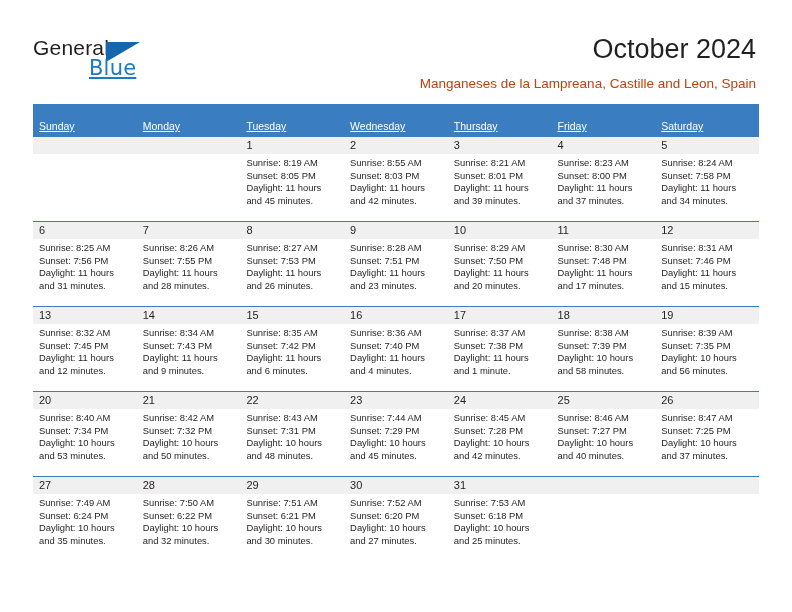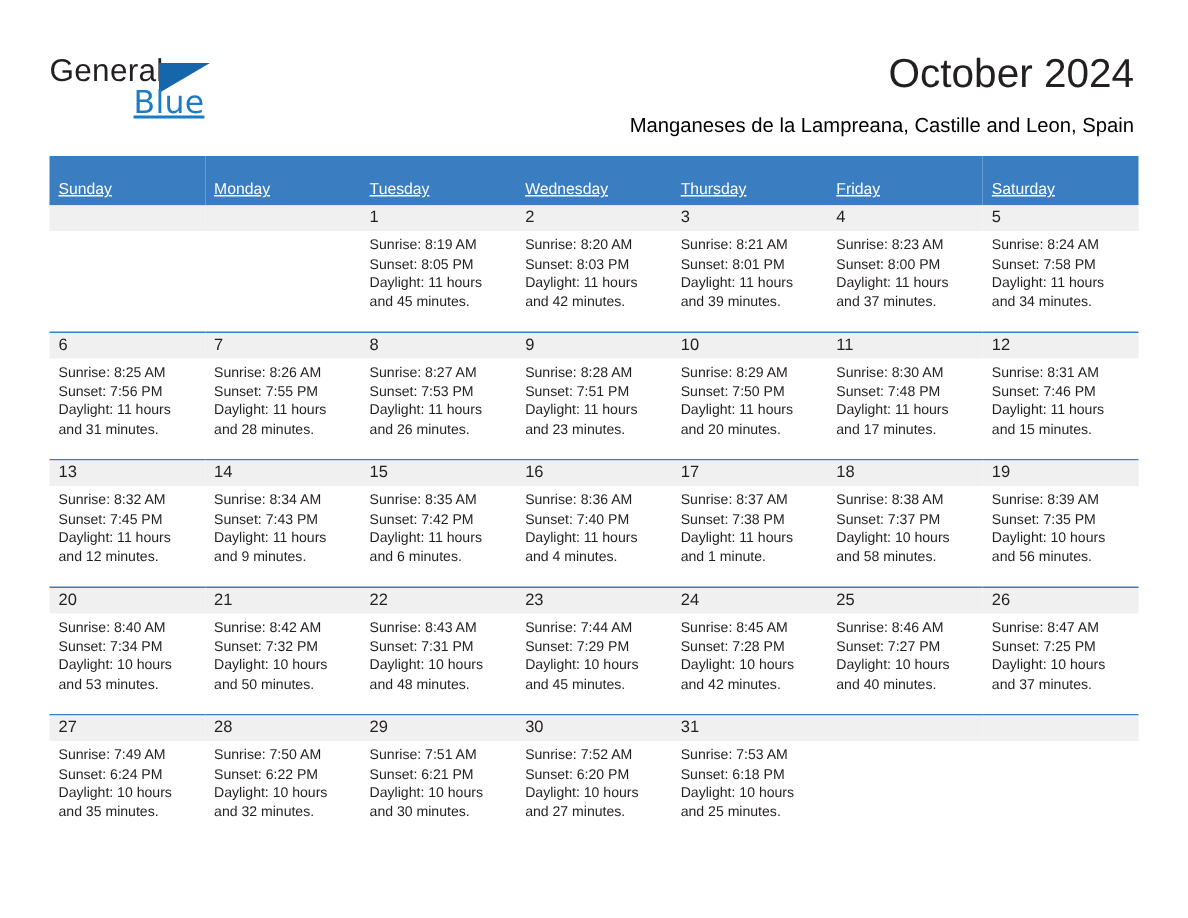--- a/index.html
+++ b/index.html
@@ -74,21 +74,21 @@
     font-size: 27px;
     color: #231f20;
     text-align: right;
     white-space: nowrap;
   }
   .subtitle {
     position: absolute;
     right: 36px;
     top: 76px;
     font-size: 13.5px;
-    color: #000000;
+    color: #c2410c;
     text-align: left;
     white-space: nowrap;
   }
 
   
   .calendar {
     position: absolute;
     left: 33px;
     top: 104px;
     width: 726px;
@@ -212,21 +212,21 @@
               <div>Sunset: 8:05 PM</div>
               <div>Daylight: 11 hours</div>
               <div>and 45 minutes.</div>
             </div>
           </div>
         </td>
         <td>
           <div class="daybox">
             <div class="daynum-band">2</div>
             <div class="daydetails">
-              <div>Sunrise: 8:20 AM</div>
+              <div>Sunrise: 8:55 AM</div>
               <div>Sunset: 8:03 PM</div>
               <div>Daylight: 11 hours</div>
               <div>and 42 minutes.</div>
             </div>
           </div>
         </td>
         <td>
           <div class="daybox">
             <div class="daynum-band">3</div>
             <div class="daydetails">
@@ -395,21 +395,21 @@
               <div>Daylight: 11 hours</div>
               <div>and 1 minute.</div>
             </div>
           </div>
         </td>
         <td>
           <div class="daybox">
             <div class="daynum-band">18</div>
             <div class="daydetails">
               <div>Sunrise: 8:38 AM</div>
-              <div>Sunset: 7:37 PM</div>
+              <div>Sunset: 7:39 PM</div>
               <div>Daylight: 10 hours</div>
               <div>and 58 minutes.</div>
             </div>
           </div>
         </td>
         <td>
           <div class="daybox">
             <div class="daynum-band">19</div>
             <div class="daydetails">
               <div>Sunrise: 8:39 AM</div>

